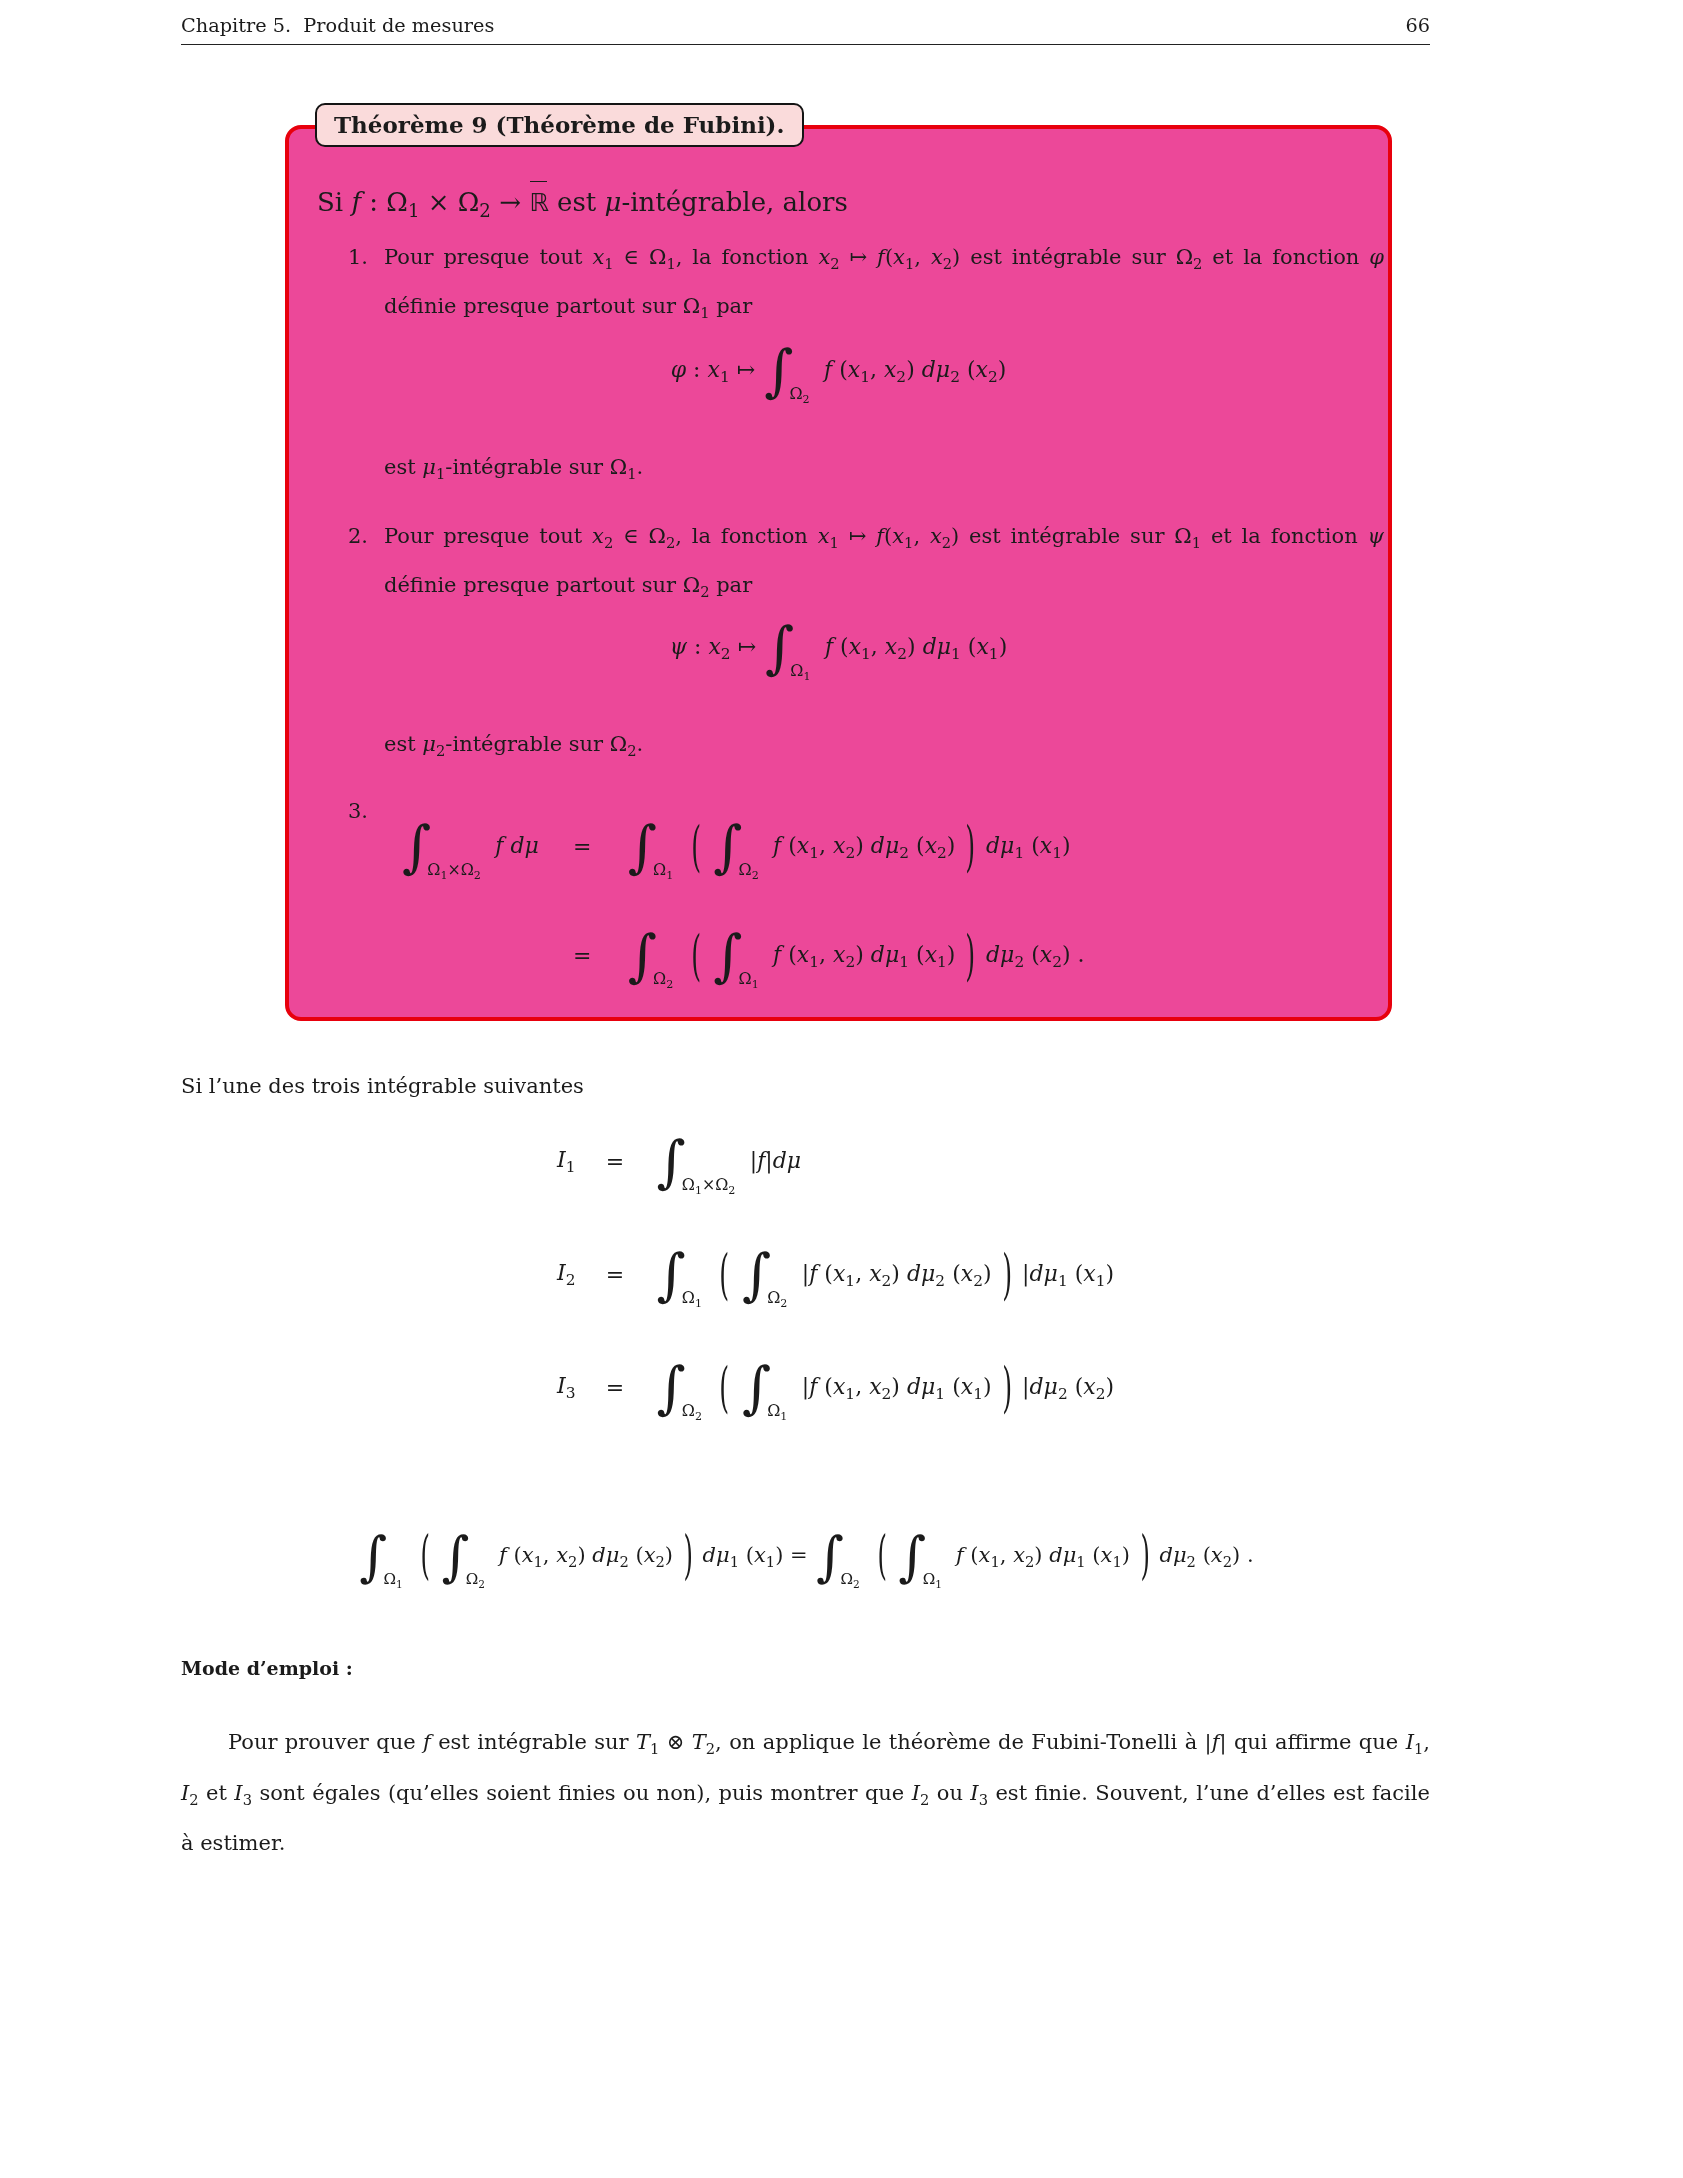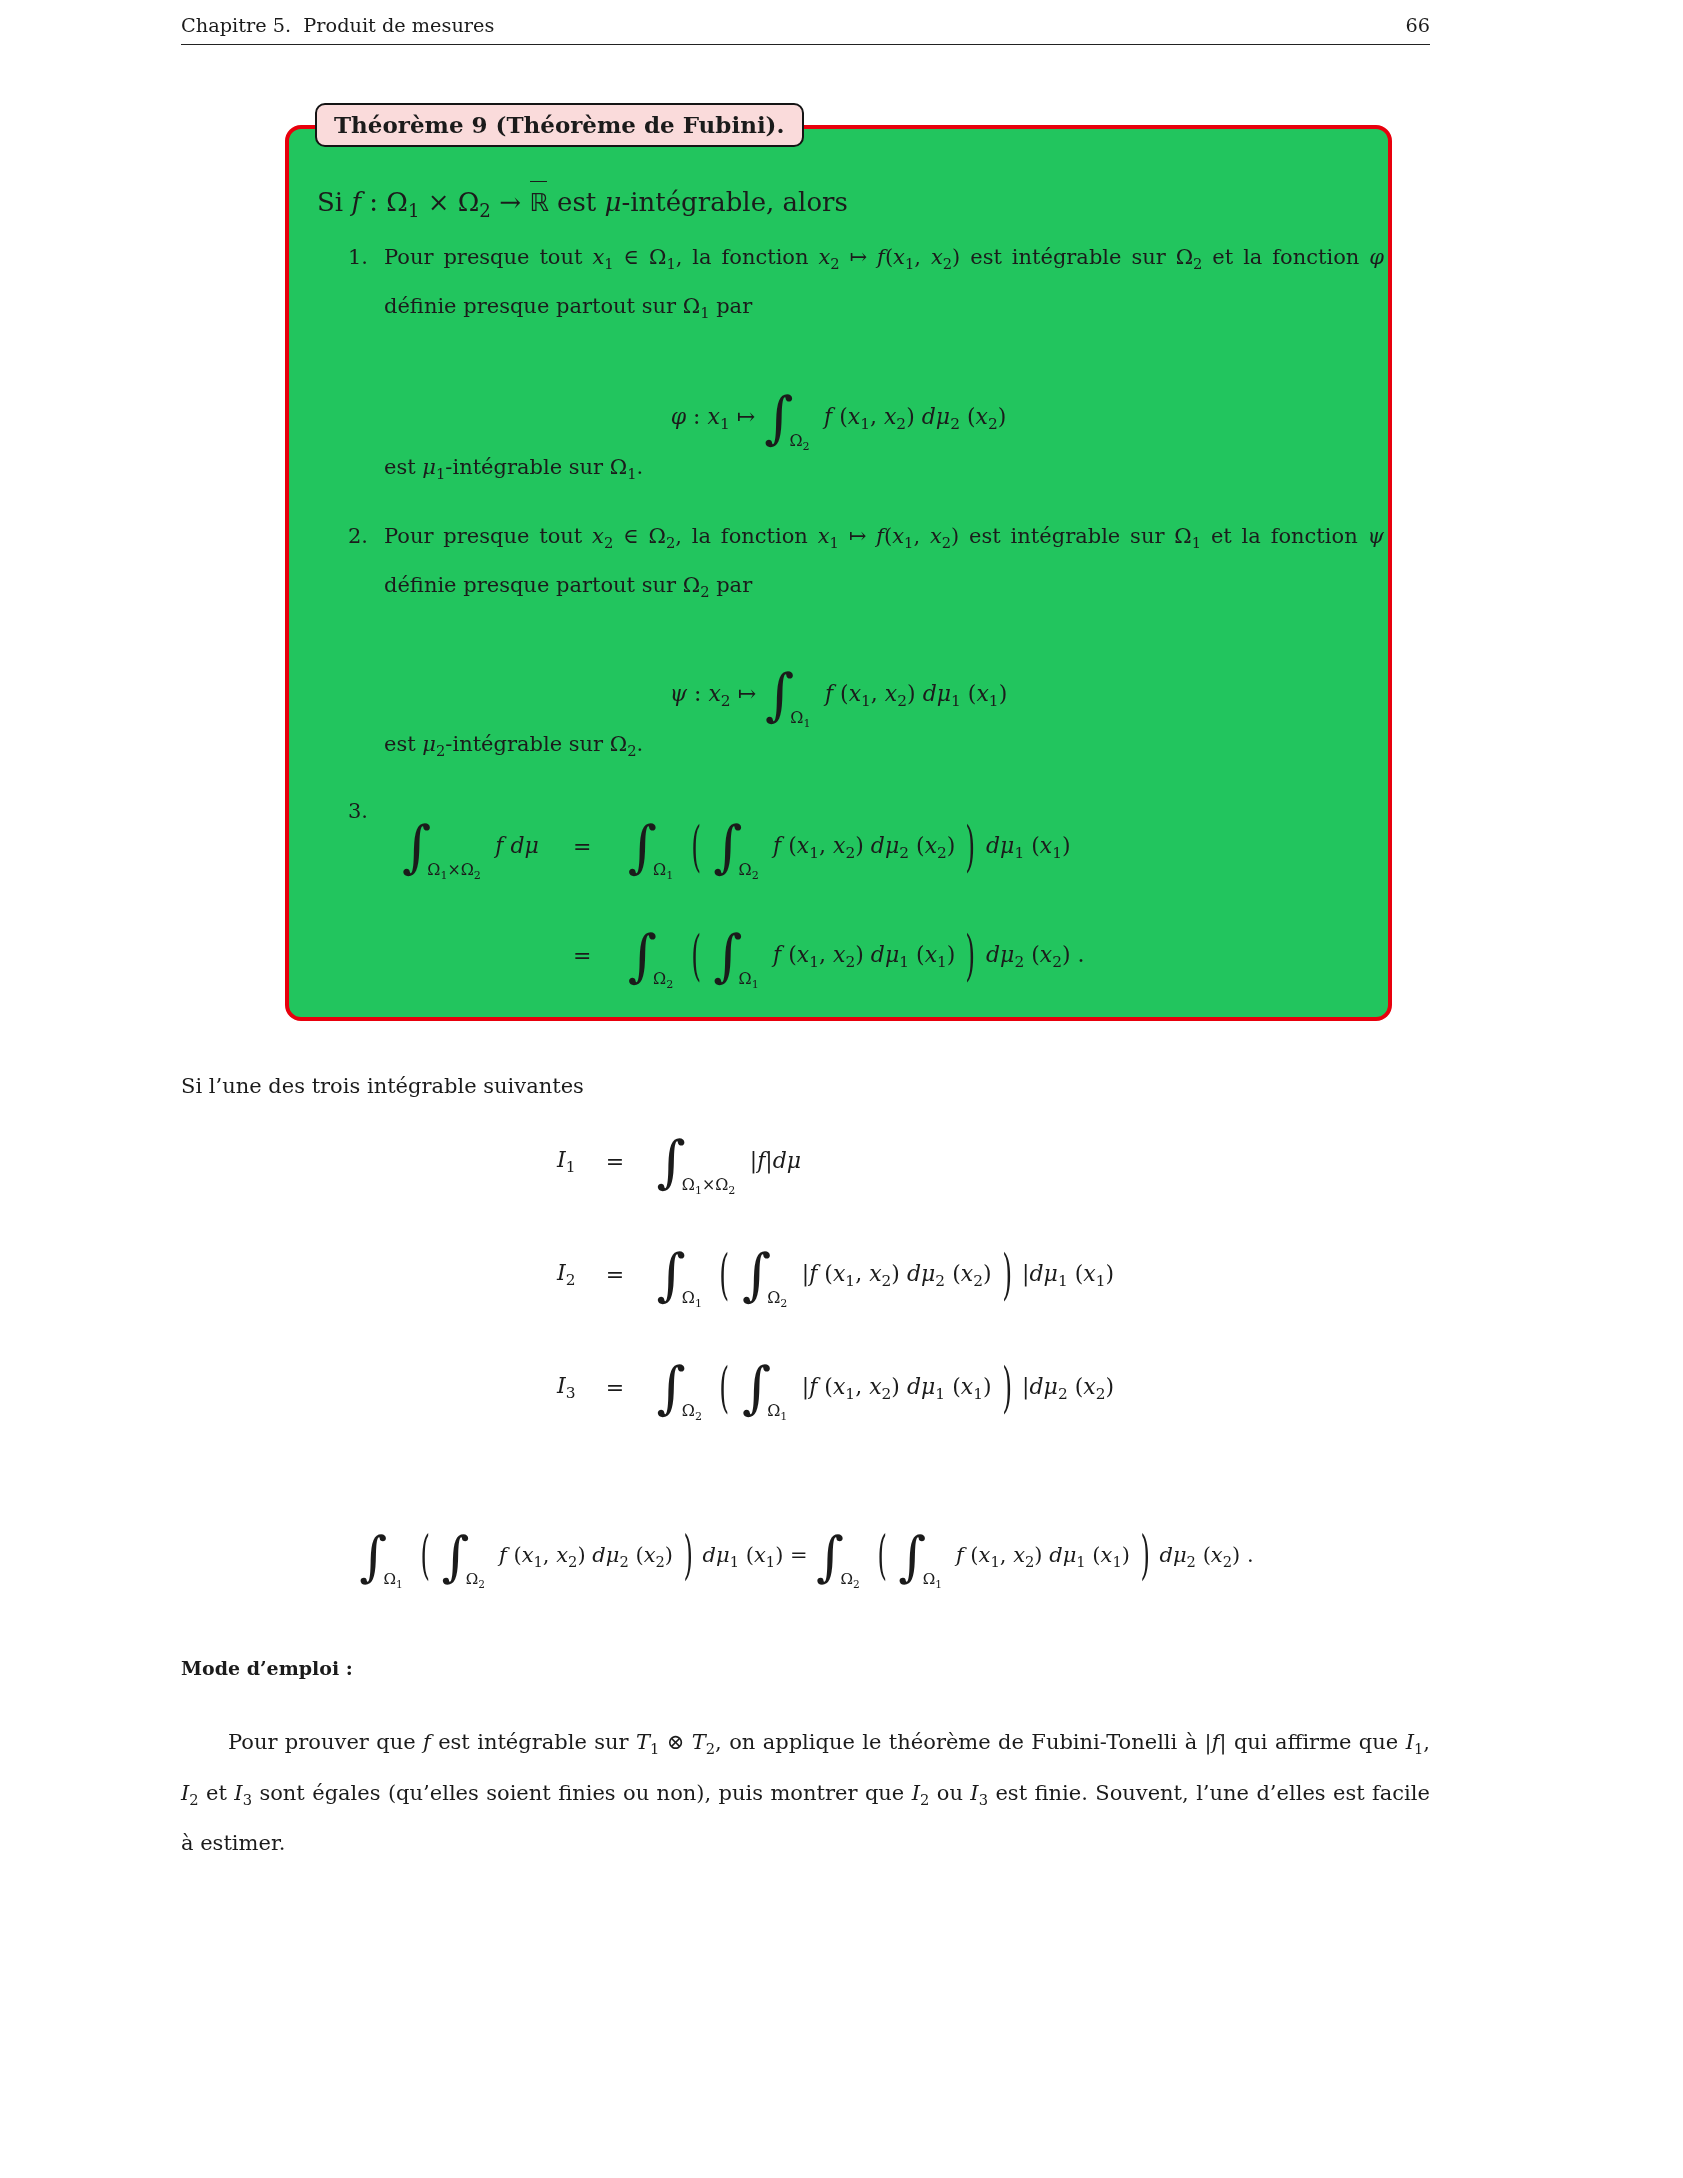--- a/index.html
+++ b/index.html
@@ -6,31 +6,31 @@
   .page{position:relative;width:1683px;height:2178px;background:#ffffff;
         font-family:"DejaVu Serif","DejaVu Sans",serif;color:#1b1b1b;overflow:hidden;}
 
   
   .hdr{position:absolute;left:181px;top:14px;width:1249px;display:flex;
        justify-content:space-between;font-size:19.3px;white-space:pre;}
   .hrule{position:absolute;left:181px;top:44px;width:1249px;border-top:1.7px solid #222;}
 
   
   .thm{position:absolute;left:285px;top:125px;width:1107px;height:896px;
-       border:4px solid #e8000d;border-radius:16px;box-sizing:border-box;background:#22c55e;}
+       border:4px solid #e8000d;border-radius:16px;box-sizing:border-box;background:#ec4899;}
   .thm-title{position:absolute;left:26px;top:-26px;background:#fadbdb;border:2px solid #141414;
        border-radius:10px;padding:4px 17px;font-weight:bold;font-size:23px;line-height:1.4;white-space:nowrap;}
 
   .t-intro{position:absolute;left:28px;top:26px;font-size:26px;line-height:42px;}
   .t-item{position:absolute;left:59px;display:flex;font-size:21px;line-height:42px;}
   .t-item .num{width:36px;flex:none;}
   .t-item .ibody{width:1000px;text-align:justify;}
   .t-outro{position:absolute;left:95px;font-size:21px;line-height:42px;}
   .t-disp{position:absolute;left:0;width:100%;height:99px;display:flex;
-          align-items:flex-end;justify-content:center;font-size:22px;}
+          align-items:flex-start;justify-content:center;font-size:22px;}
   .t-eq3num{position:absolute;left:59px;font-size:21px;line-height:42px;}
 
   
   .eqgrid{position:absolute;display:grid;align-items:center;font-size:22px;}
   .eqgrid.in-thm{left:111px;top:663px;grid-template-columns:max-content 87px max-content;grid-auto-rows:109px;}
   .eqgrid.integrals{left:557px;top:1105px;grid-template-columns:max-content 79px max-content;grid-auto-rows:113px;}
   .eq-lhs{justify-self:end;}
   .eq-rel{justify-self:center;}
   .eq-rhs{justify-self:start;}
 

